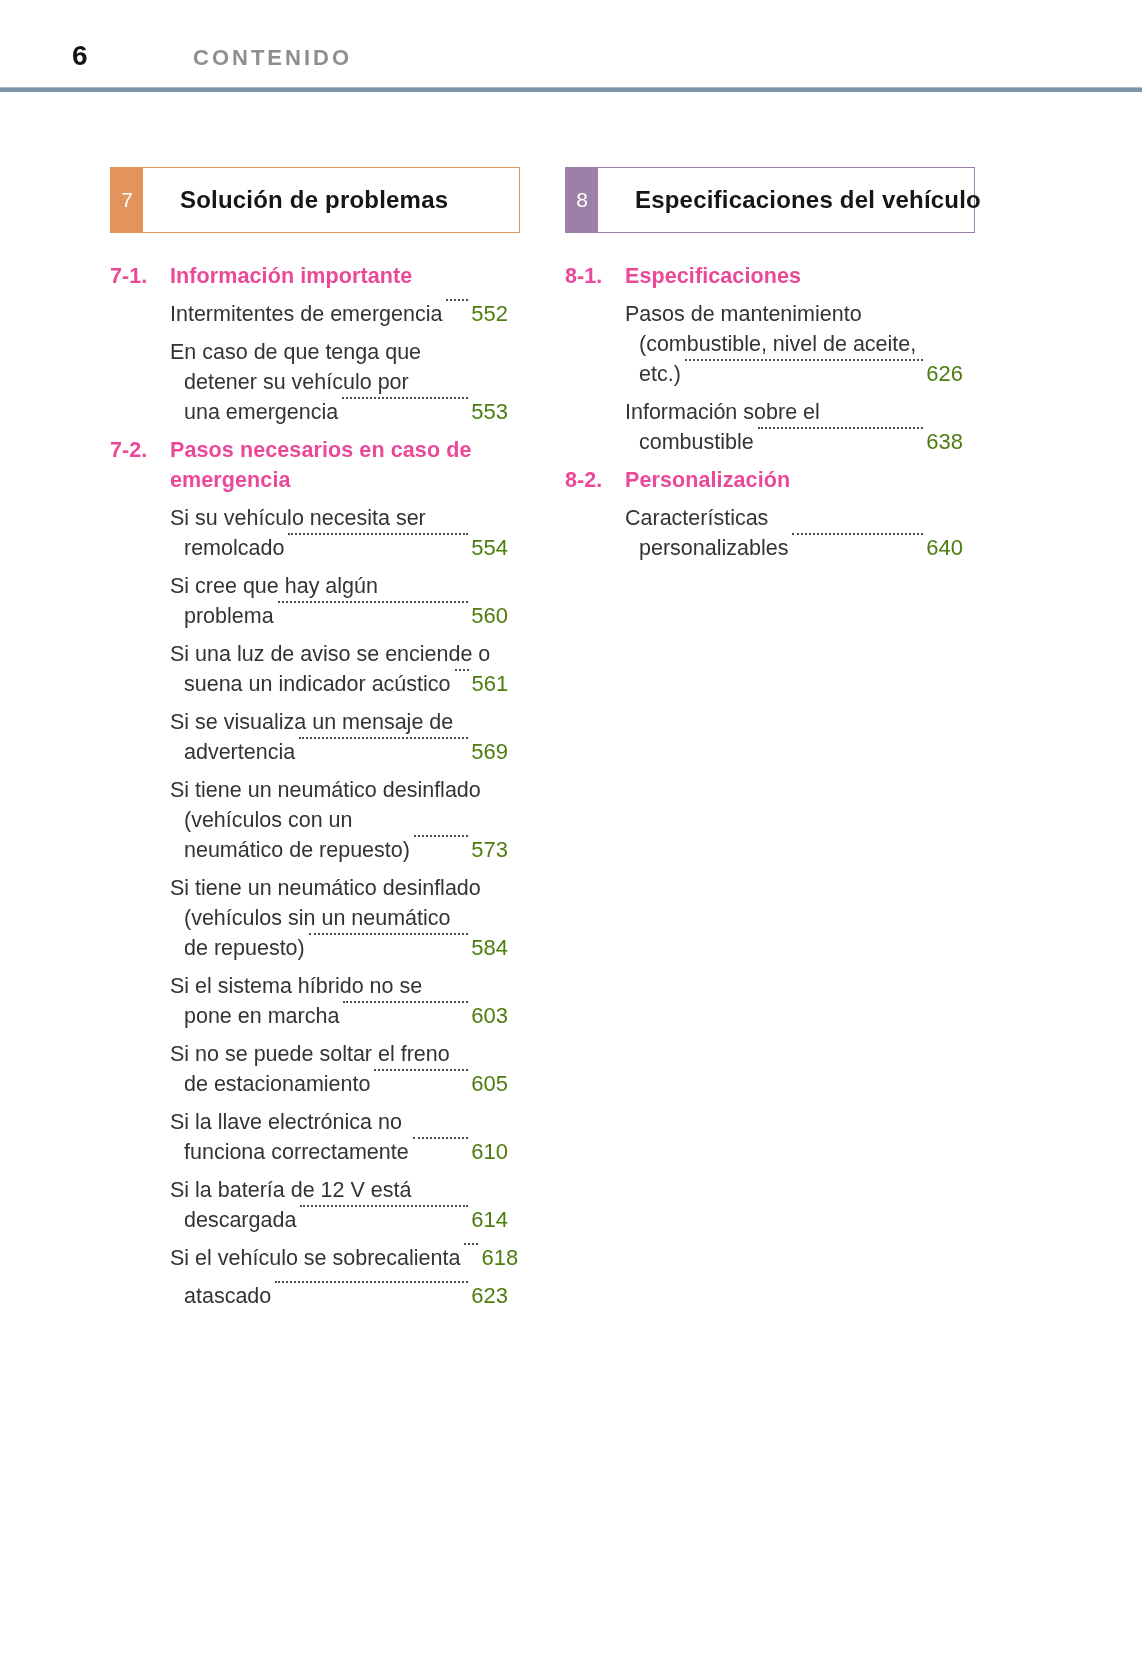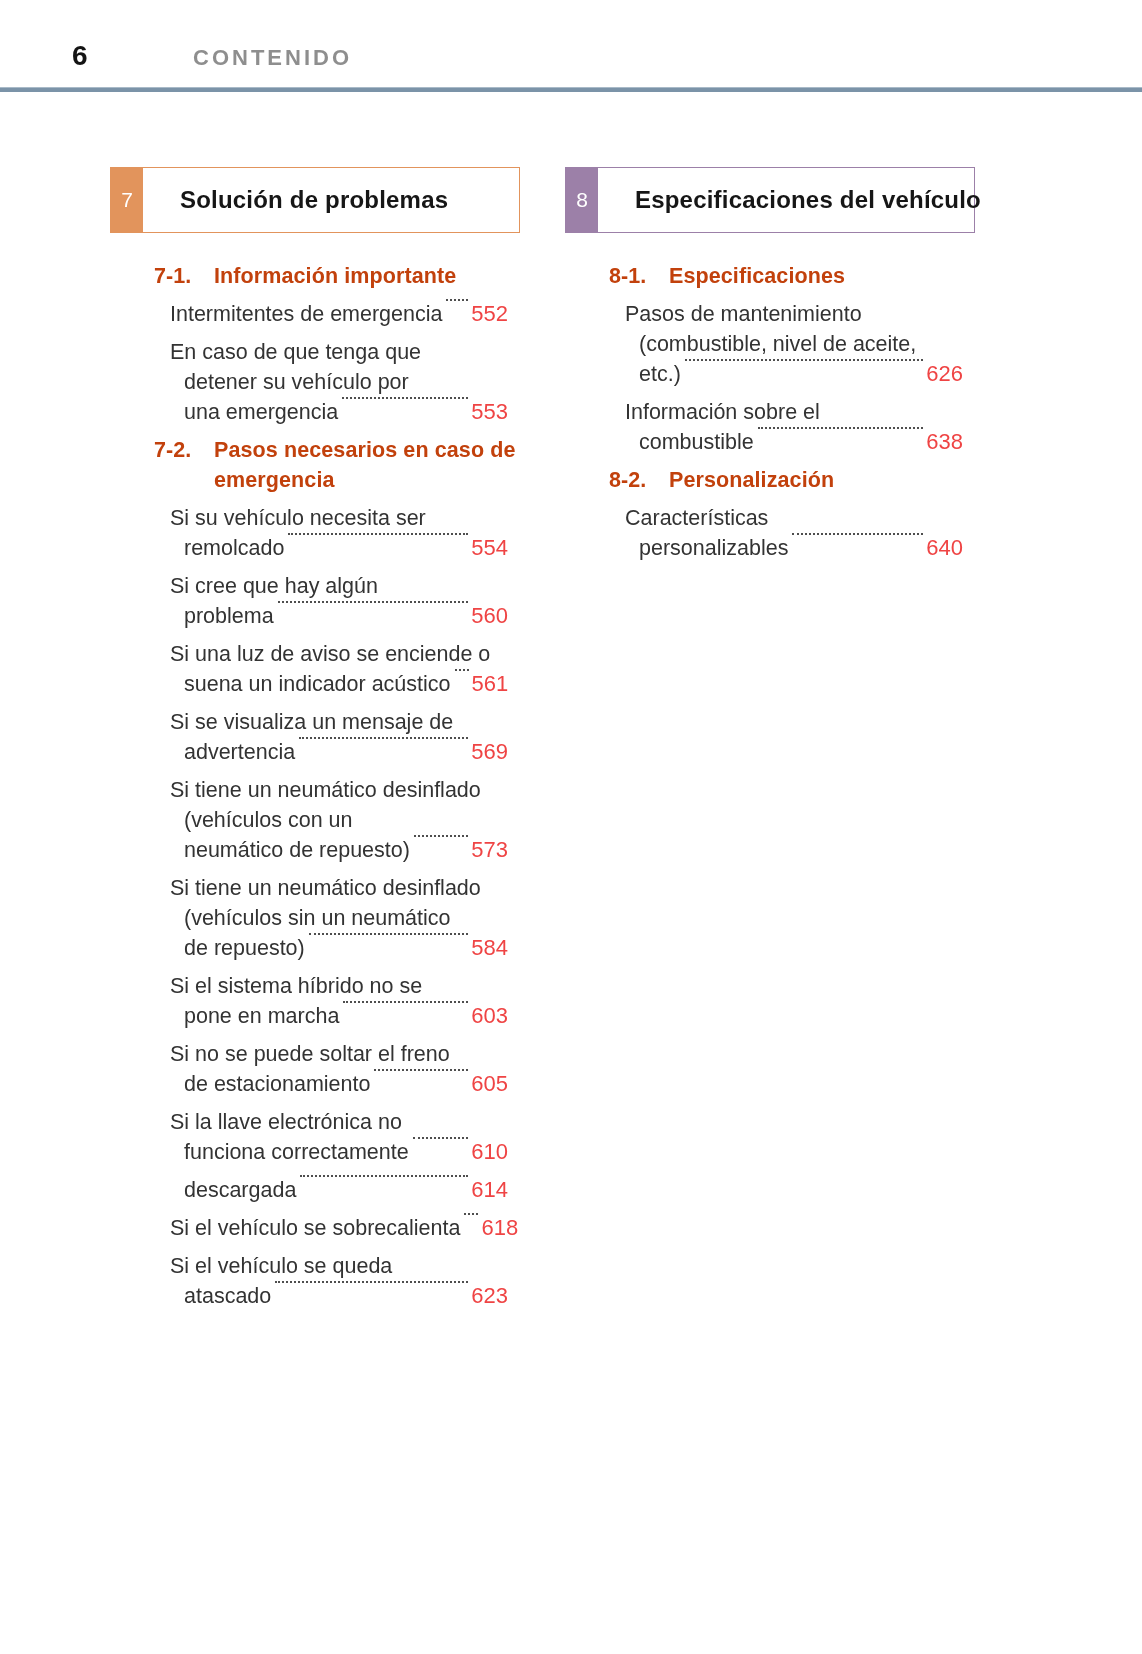--- a/index.html
+++ b/index.html
@@ -51,44 +51,43 @@
     padding-left:37px;
     font-weight:700; font-size:24px; color:#161616;
     letter-spacing:0.2px;
     white-space:nowrap;
   }
 
   .section { margin-bottom:4px; width:398px; }
   .sec-head {
     display:flex;
     font-weight:700; font-size:21.5px; line-height:30px;
-    color:#c2410c;
+    color:#ec4899;
     margin-bottom:8px;
     letter-spacing:0.1px;
-    margin-left:44px;
   }
   .sec-id { flex:none; width:60px; }
   .sec-title div { white-space:nowrap; }
 
   .entry {
     padding-left:60px;
     font-size:21.5px; line-height:30px;
     margin-bottom:8px;
     color:#333333;
   }
   .entry .line { white-space:nowrap; }
   .entry .cont { padding-left:14px; }
   .entry .lastline { display:flex; align-items:flex-start; white-space:nowrap; }
   .dots {
     flex:1 1 auto;
     border-bottom:2.5px dotted #4e4e4e;
     margin:0 3px 5px 4px;
     min-width:14px;
   }
-  .pg { flex:none; font-size:22px; color:#ef4444; }
+  .pg { flex:none; font-size:22px; color:#4d7c0f; }
 </style>
 </head>
 <body>
 
 <div class="page">
   <div class="pagenum">6</div>
   <div class="headtitle">CONTENIDO</div>
   <div class="rule"></div>
   <div class="col col-left">
       <div class="chapter-box" style="--c: #e2945c;">
@@ -195,35 +194,35 @@
         </div>
         <div class="entry">
           <div class="line">Si la llave electrónica no</div>
           <div class="line cont lastline">
             <span class="txt">funciona correctamente</span>
             <span class="dots"></span>
             <span class="pg">610</span>
           </div>
         </div>
         <div class="entry">
+          <div class="line">Si la batería de 12 V está</div>
           <div class="line cont lastline">
             <span class="txt">descargada</span>
             <span class="dots"></span>
             <span class="pg">614</span>
           </div>
         </div>
         <div class="entry">
           <div class="line lastline">
             <span class="txt">Si el vehículo se sobrecalienta</span>
             <span class="dots"></span>
             <span class="pg">618</span>
           </div>
         </div>
         <div class="entry">
-          <div class="line">Si el vehículo se queda</div>
           <div class="line cont lastline">
             <span class="txt">atascado</span>
             <span class="dots"></span>
             <span class="pg">623</span>
           </div>
         </div>
       </div>
     </div>
   <div class="col col-right">
       <div class="chapter-box" style="--c: #9c80a8;">

